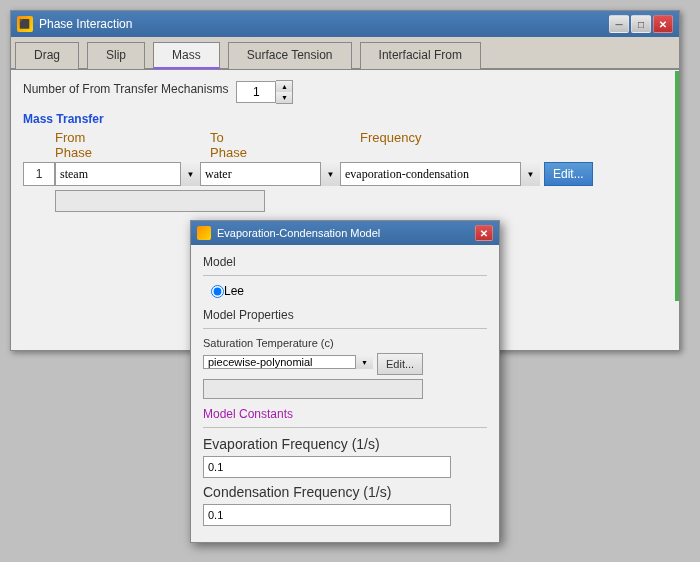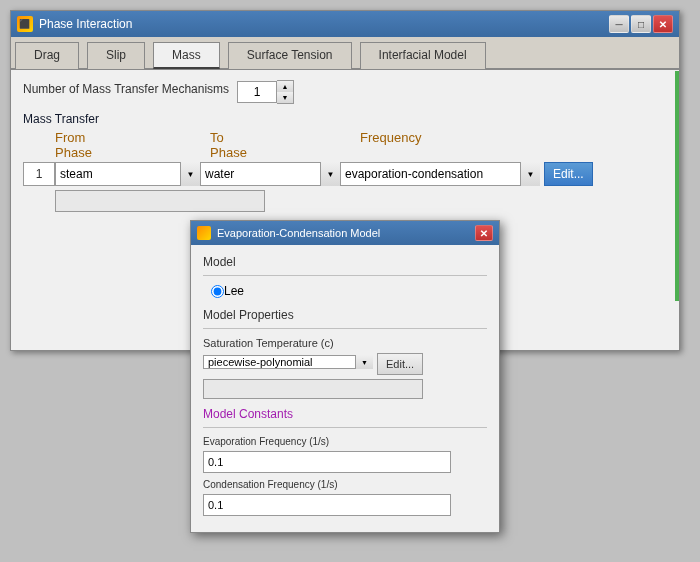--- a/index.html
+++ b/index.html
@@ -97,21 +97,21 @@
       cursor: pointer;
       background: #d4d0c8;
       font-size: 12px;
       color: #333;
       position: relative;
       top: 1px;
     }
 
     .tab.active {
       background: #f0f0f0;
-      border-bottom: 2px solid #404040;
+      border-bottom: 2px solid #8b5cf6;
       font-weight: normal;
       z-index: 1;
       top: 1px;
     }
 
     
     .content-area {
       padding: 10px 12px;
       background: #f0f0f0;
       min-height: 280px;
@@ -160,22 +160,23 @@
       cursor: pointer;
       display: flex;
       align-items: center;
       justify-content: center;
       font-size: 7px;
       line-height: 1;
     }
 
     .mass-transfer-label {
       font-size: 12px;
-      color: #0f172a;
+      color: #1d4ed8;
       margin-bottom: 4px;
+      font-weight: bold;
     }
 
     .column-headers {
       display: flex;
       gap: 0;
       padding-left: 32px;
       margin-bottom: 2px;
     }
 
     .col-header {
@@ -214,20 +215,21 @@
     .combo-wrapper select {
       height: 24px;
       border: 1px solid #999;
       background: white;
       font-size: 12px;
       padding: 0 4px;
       appearance: none;
       -webkit-appearance: none;
       padding-right: 20px;
       cursor: pointer;
+      font-family: Liberation Serif, serif;
     }
 
     .combo-arrow {
       position: absolute;
       right: 0;
       top: 0;
       width: 20px;
       height: 100%;
       background: linear-gradient(to bottom, #f0f0f0, #d8d8d8);
       border-left: 1px solid #999;
@@ -416,21 +418,21 @@
       margin-bottom: 8px;
     }
 
     .model-constants-label {
       font-size: 12px;
       color: #a21caf;
       margin-bottom: 6px;
     }
 
     .const-label {
-      font-size: 10px;
+      font-size: 14px;
       color: #333;
       margin-bottom: 4px;
     }
 
     .const-input {
       width: 248px;
       height: 22px;
       border: 1px solid #999;
       background: white;
       padding: 8px 4px;
@@ -454,27 +456,27 @@
       <div class="title-btn title-btn-max">□</div>
       <div class="title-btn title-btn-close">✕</div>
     </div>
   </div>
 
   <div class="tabs-bar">
     <div class="tab">Drag</div>
     <div class="tab">Slip</div>
     <div class="tab active">Mass</div>
     <div class="tab">Surface Tension</div>
-    <div class="tab">Interfacial Model</div>
+    <div class="tab">Interfacial From</div>
   </div>
 
   <div class="content-area">
 
     <div class="num-mechanisms-row">
-      <span class="row-label">Number of Mass Transfer Mechanisms</span>
+      <span class="row-label">Number of From Transfer Mechanisms</span>
       <div class="spinner-group">
         <input class="spinner-input" type="text" value="1" style="">
         <div class="spinner-buttons">
           <button class="spinner-btn">▲</button>
           <button class="spinner-btn">▼</button>
         </div>
       </div>
     </div>
 
     <div class="mass-transfer-label">Mass Transfer</div>

